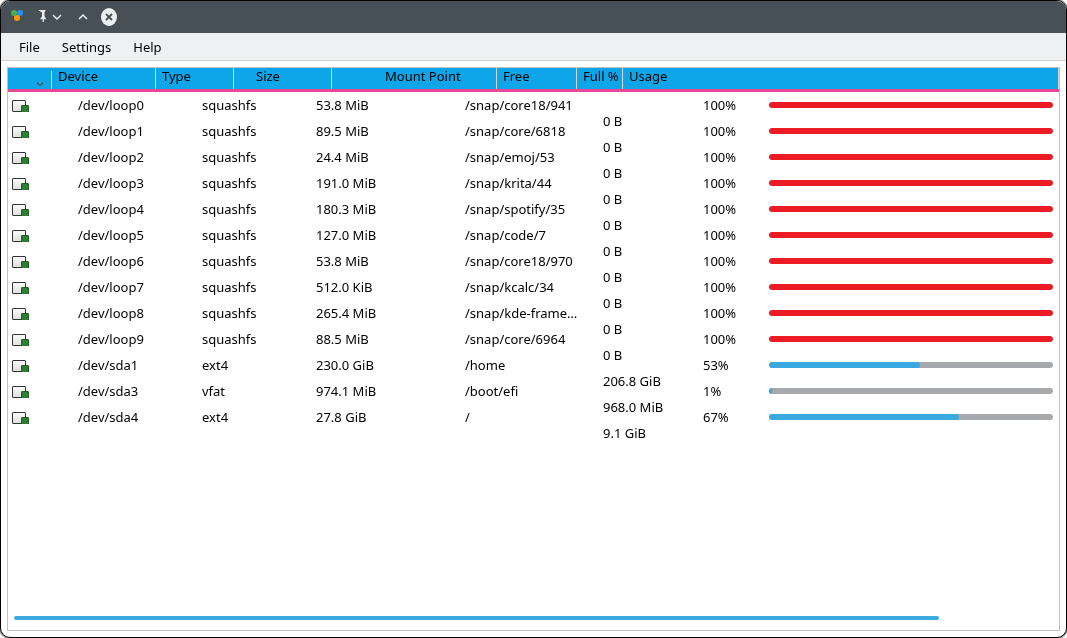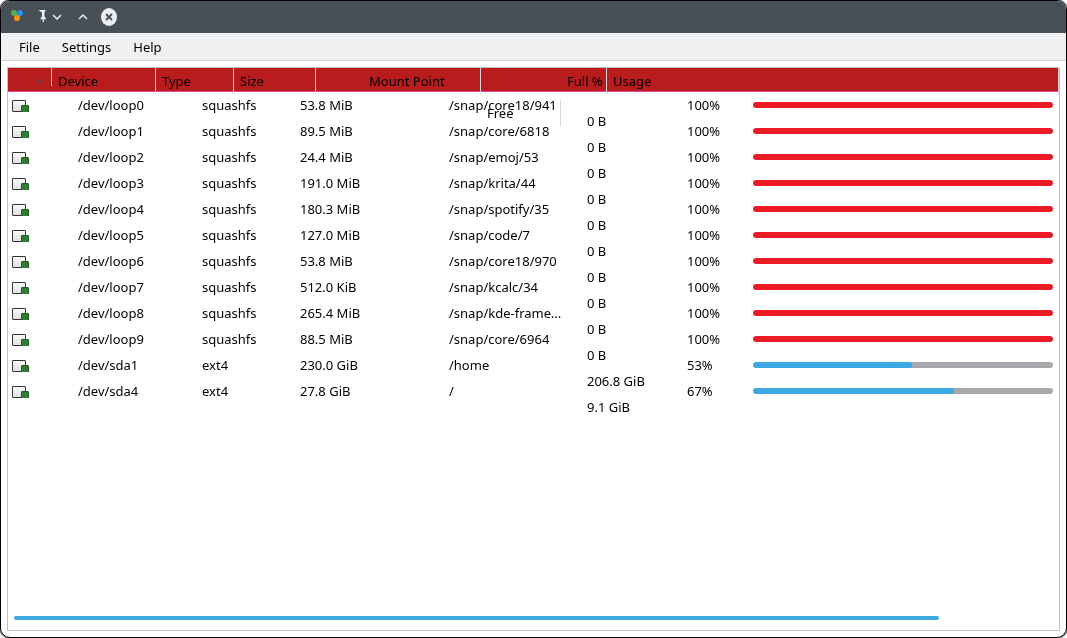--- a/index.html
+++ b/index.html
@@ -69,42 +69,42 @@
       flex: 1;
       border: 1px solid #bfc2c5;
       background: #fff;
       display: flex;
       flex-direction: column;
       overflow: hidden;
       position: relative;
     }
     .thead {
       display: flex;
-      background: #b91c1c;
-      border-bottom: 1px solid #ec4899;
+      background: #0ea5e9;
+      border-bottom: 3px solid #ec4899;
       flex-shrink: 0;
       height: 24px;
-      align-items: flex-start;
+      align-items: flex-end;
     }
     .th {
       border-right: 1px solid #d4d6d8;
       padding: 4px 6px;
       font-weight: 400;
       display: flex;
       align-items: center;
       overflow: hidden;
       white-space: nowrap;
     }
     .th.sort {
       justify-content: flex-end;
     }
     .col-icon  { width: 44px; }
     .col-device{ width: 104px; }
     .col-type  { width: 78px; }
-    .col-size  { width: 82px; }
+    .col-size  { width: 82px; margin-left: 16px; }
     .col-mount { width: 118px; margin-left: 47px; }
     .col-free  { width: 80px; margin-top: 32px; }
     .col-full  { width: 46px; }
     .col-usage { flex: 1; }
     .tbody {
       flex: 1;
       overflow: auto;
     }
     .row {
       display: flex;
@@ -413,20 +413,36 @@
             <div class="td col-usage">
               <div class="usage-bar">
                 <div class="usage-fill part" style="width: 53%;"></div>
               </div>
             </div>
           </div>
           <div class="row">
             <div class="td col-icon">
               <span class="disk-glyph"></span>
             </div>
+            <div class="td col-device">/dev/sda3</div>
+            <div class="td col-type">vfat</div>
+            <div class="td col-size">974.1 MiB</div>
+            <div class="td col-mount">/boot/efi</div>
+            <div class="td col-free">968.0 MiB</div>
+            <div class="td col-full">1%</div>
+            <div class="td col-usage">
+              <div class="usage-bar">
+                <div class="usage-fill part" style="width: 1%;"></div>
+              </div>
+            </div>
+          </div>
+          <div class="row">
+            <div class="td col-icon">
+              <span class="disk-glyph"></span>
+            </div>
             <div class="td col-device">/dev/sda4</div>
             <div class="td col-type">ext4</div>
             <div class="td col-size">27.8 GiB</div>
             <div class="td col-mount">/</div>
             <div class="td col-free">9.1 GiB</div>
             <div class="td col-full">67%</div>
             <div class="td col-usage">
               <div class="usage-bar">
                 <div class="usage-fill part" style="width: 67%;"></div>
               </div>

